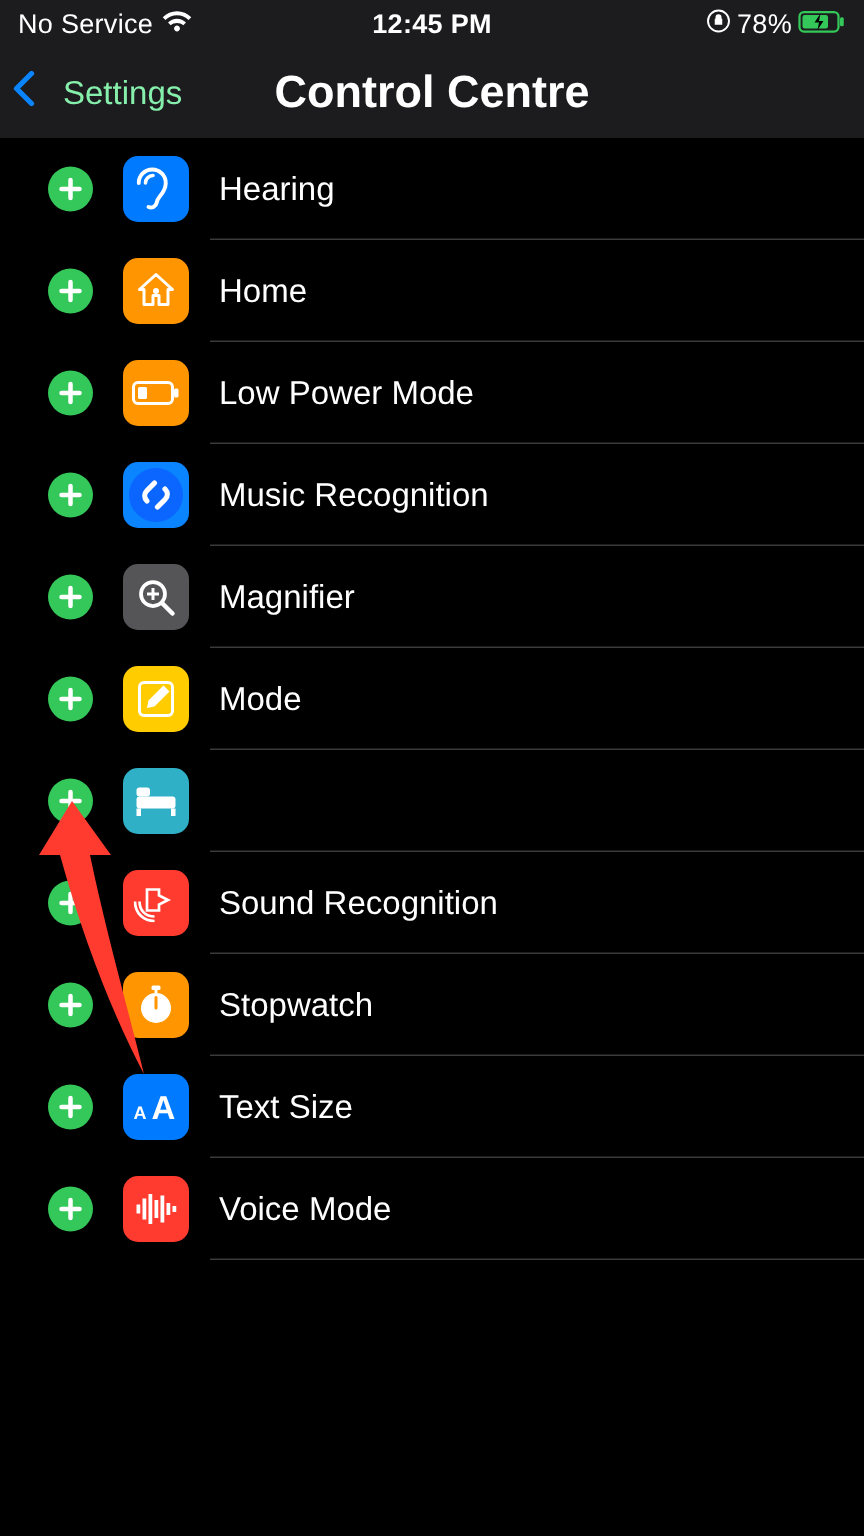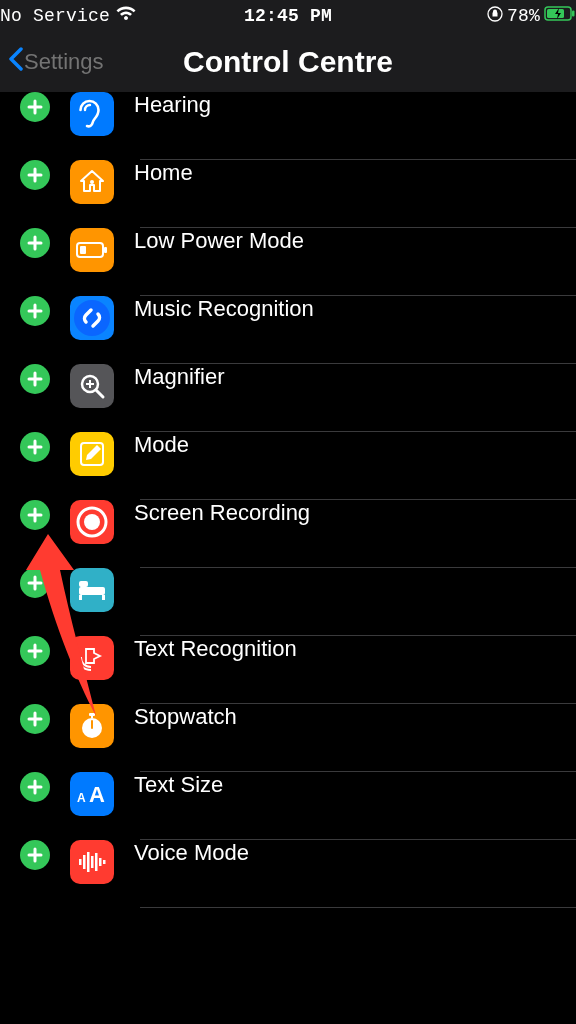--- a/index.html
+++ b/index.html
@@ -10,26 +10,25 @@
     font-family: -apple-system, "Helvetica Neue", Helvetica, Arial, sans-serif;
     color: #fff;
     overflow: hidden;
     position: relative;
   }
   .status-bar {
     height: 32px;
     display: flex;
     align-items: center;
     justify-content: space-between;
-    padding: 0 0;
+    padding: 0 12px;
     font-size: 18px;
     font-weight: 500;
     background: #1c1c1e;
     letter-spacing: 0.2px;
-    font-family: Liberation Mono, monospace;
   }
   .status-left { display: flex; align-items: center; gap: 6px; }
   .status-center {
     position: absolute;
     left: 50%;
     transform: translateX(-50%);
     font-weight: 600;
   }
   .status-right { display: flex; align-items: center; gap: 4px; text-align: center; }
 
@@ -37,39 +36,40 @@
     height: 60px;
     display: flex;
     align-items: center;
     padding: 0 8px;
     background: #1c1c1e;
     position: relative;
   }
   .back-btn {
     display: flex;
     align-items: center;
-    color: #737373;
+    color: #86efac;
     font-size: 22px;
-    gap: 0;
+    gap: 18px;
     cursor: pointer;
   }
   .nav-title {
     position: absolute;
     left: 50%;
     transform: translateX(-50%);
     font-size: 30px;
     font-weight: 600;
     color: #fff;
   }
 
   .list { background: #000; }
   .row {
     display: flex;
+    align-items: center;
     height: 68px;
-    padding-left: 20px;
+    padding-left: 32px;
     position: relative;
   }
   .row .add-btn {
     width: 30px;
     height: 30px;
     border-radius: 50%;
     background: #34c759;
     display: flex;
     align-items: center;
     justify-content: center;
@@ -265,36 +265,20 @@
       <div class="label">Mode</div>
       <div class="divider"></div>
     </div>
     <div class="row">
       <div class="add-btn">
         <svg width="16" height="16" viewBox="0 0 16 16">
           <line x1="8" y1="2" x2="8" y2="14" stroke="#fff" stroke-width="3" stroke-linecap="round"></line>
           <line x1="2" y1="8" x2="14" y2="8" stroke="#fff" stroke-width="3" stroke-linecap="round"></line>
         </svg>
       </div>
-      <div class="app-icon bg-red">
-        <svg width="34" height="34" viewBox="0 0 34 34">
-          <circle cx="17" cy="17" r="14" fill="none" stroke="#fff" stroke-width="3"></circle>
-          <circle cx="17" cy="17" r="8" fill="#fff"></circle>
-        </svg>
-      </div>
-      <div class="label">Screen Recording</div>
-      <div class="divider"></div>
-    </div>
-    <div class="row">
-      <div class="add-btn">
-        <svg width="16" height="16" viewBox="0 0 16 16">
-          <line x1="8" y1="2" x2="8" y2="14" stroke="#fff" stroke-width="3" stroke-linecap="round"></line>
-          <line x1="2" y1="8" x2="14" y2="8" stroke="#fff" stroke-width="3" stroke-linecap="round"></line>
-        </svg>
-      </div>
       <div class="app-icon bg-teal">
         <svg width="30" height="22" viewBox="0 0 30 22">
           <rect x="2" y="8" width="26" height="8" rx="2" fill="#fff"></rect>
           <rect x="2" y="2" width="9" height="6" rx="2" fill="#fff"></rect>
           <rect x="2" y="16" width="3" height="5" fill="#fff"></rect>
           <rect x="25" y="16" width="3" height="5" fill="#fff"></rect>
         </svg>
       </div>
       <div class="divider"></div>
     </div>
@@ -305,21 +289,21 @@
           <line x1="2" y1="8" x2="14" y2="8" stroke="#fff" stroke-width="3" stroke-linecap="round"></line>
         </svg>
       </div>
       <div class="app-icon bg-red">
         <svg width="30" height="26" viewBox="0 0 30 26">
           <path d="M9 4h8v4l6 3-6 3v4h-8z" fill="none" stroke="#fff" stroke-width="1.8"></path>
           <path d="M4 12c0 6 4 10 10 10" fill="none" stroke="#fff" stroke-width="1.8"></path>
           <path d="M1 12c0 8 6 13 13 13" fill="none" stroke="#fff" stroke-width="1.8"></path>
         </svg>
       </div>
-      <div class="label">Text Recognition</div>
+      <div class="label">Sound Recognition</div>
       <div class="divider"></div>
     </div>
     <div class="row">
       <div class="add-btn">
         <svg width="16" height="16" viewBox="0 0 16 16">
           <line x1="8" y1="2" x2="8" y2="14" stroke="#fff" stroke-width="3" stroke-linecap="round"></line>
           <line x1="2" y1="8" x2="14" y2="8" stroke="#fff" stroke-width="3" stroke-linecap="round"></line>
         </svg>
       </div>
       <div class="app-icon bg-orange">

